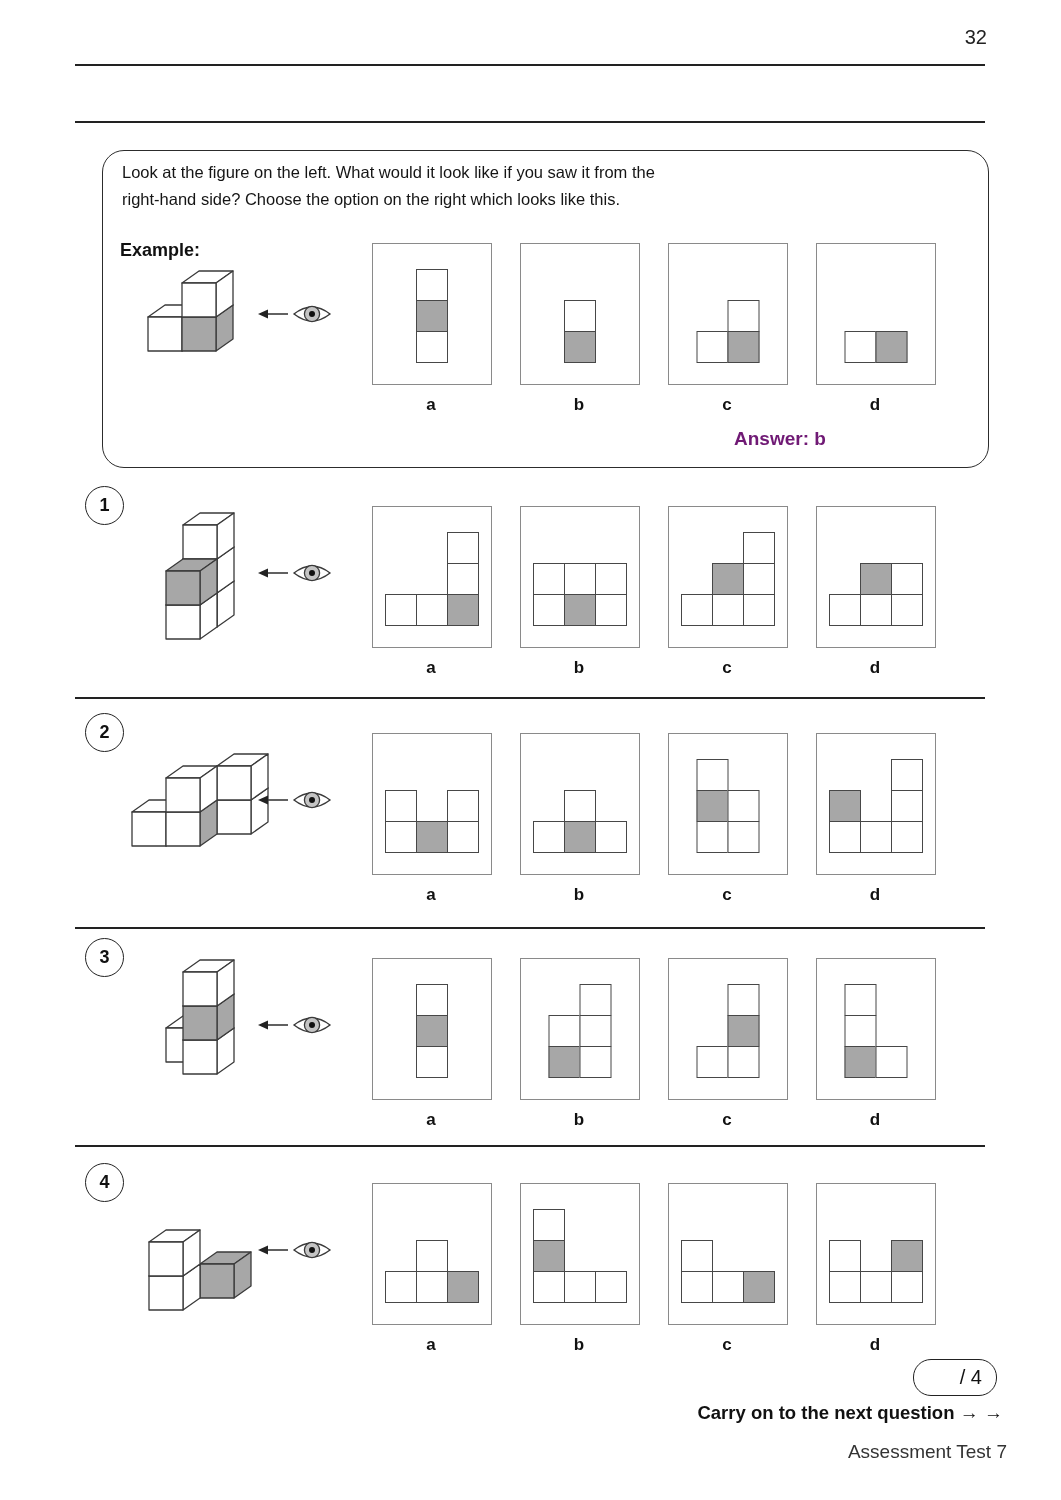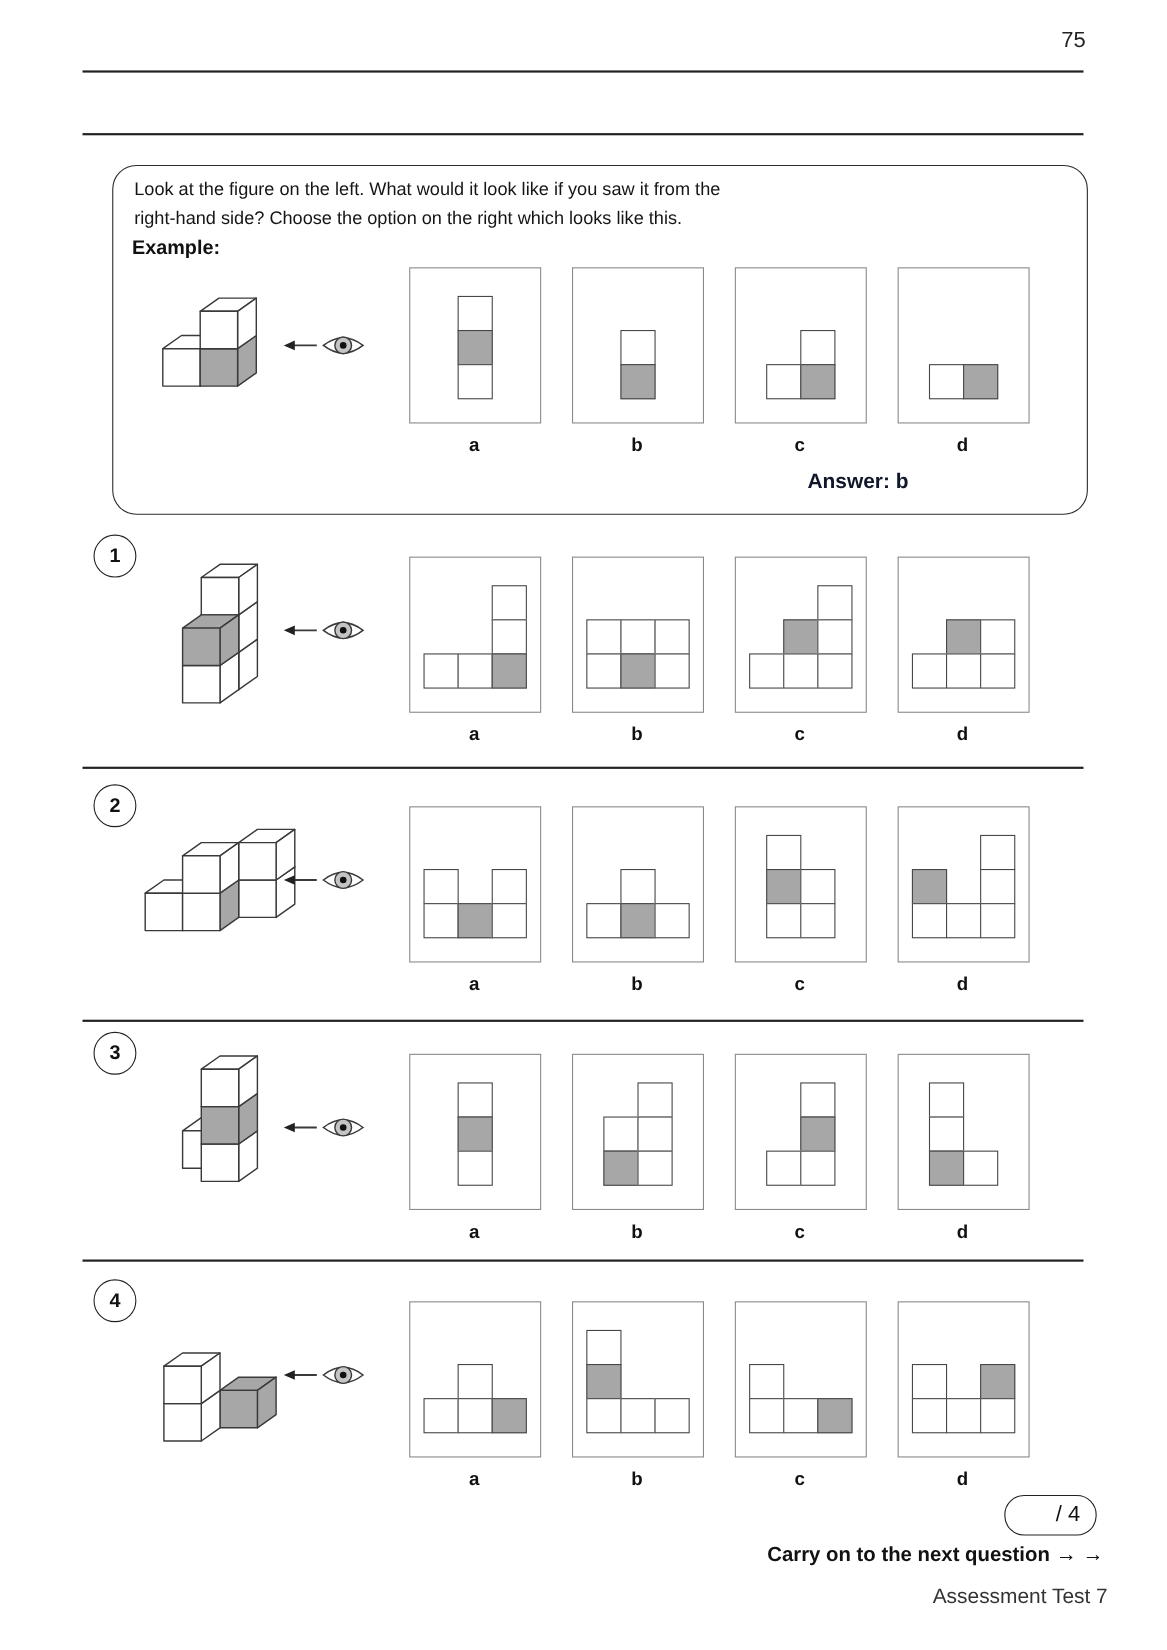--- a/index.html
+++ b/index.html
@@ -14,22 +14,22 @@
 
   .title{position:absolute;left:75px;top:80px;width:910px;text-align:center;
          font-size:23px;font-weight:bold;letter-spacing:.2px;color:#111;}
 
   .exbox{position:absolute;left:102px;top:150px;width:885px;height:316px;
          border:1.6px solid #2c2c2c;border-radius:22px;}
 
   .instr{position:absolute;left:122px;font-size:16.5px;line-height:27px;color:#151515;}
   .instr.l1{top:159px}
   .instr.l2{top:186px}
-  .exlabel{position:absolute;left:120px;top:215px;font-size:18px;font-weight:bold;color:#111;}
-  .answer{position:absolute;left:734px;top:428px;font-size:19px;font-weight:bold;color:#0f172a;}
+  .exlabel{position:absolute;left:120px;top:240px;font-size:18px;font-weight:bold;color:#111;}
+  .answer{position:absolute;left:734px;top:428px;font-size:19px;font-weight:bold;color:#701a75;}
 
   .row{position:absolute;left:0;width:1061px;height:212px;}
 
   .qcircle{position:absolute;left:85px;top:-20px;width:37px;height:37px;border:1.8px solid #222;
            border-radius:50%;display:flex;align-items:center;justify-content:center;
            font-size:18px;font-weight:bold;color:#111;background:#fff;}
 
   .fig{position:absolute;left:116px;top:-5px;width:168px;height:150px;
        display:flex;align-items:center;justify-content:center;}
   .row-ex  .fig{left:110px;top:16px;height:104px;width:160px;}
@@ -60,21 +60,21 @@
   .carry .bold{font-weight:bold;}
   .carry .arrows{font-weight:normal;font-size:19px;}
 
   .assess{position:absolute;right:54px;top:1441px;font-size:19px;color:#333;}
 </style>
 </head>
 <body>
 
 <div class="page">
 
-  <div class="pagenum">75</div>
+  <div class="pagenum">32</div>
 
   <div class="rule r1"></div>
   <div class="rule r2"></div>
 
   <div class="exbox"></div>
   <div class="instr l2">right-hand side?  Choose the option on the right which looks like this.</div>
   <div class="instr l1">Look at the figure on the left.  What would it look like if you saw it from the</div>
   <div class="exlabel">Example:</div>
 
   <div class="row row-ex" id="ex-row" style="top:243px">

